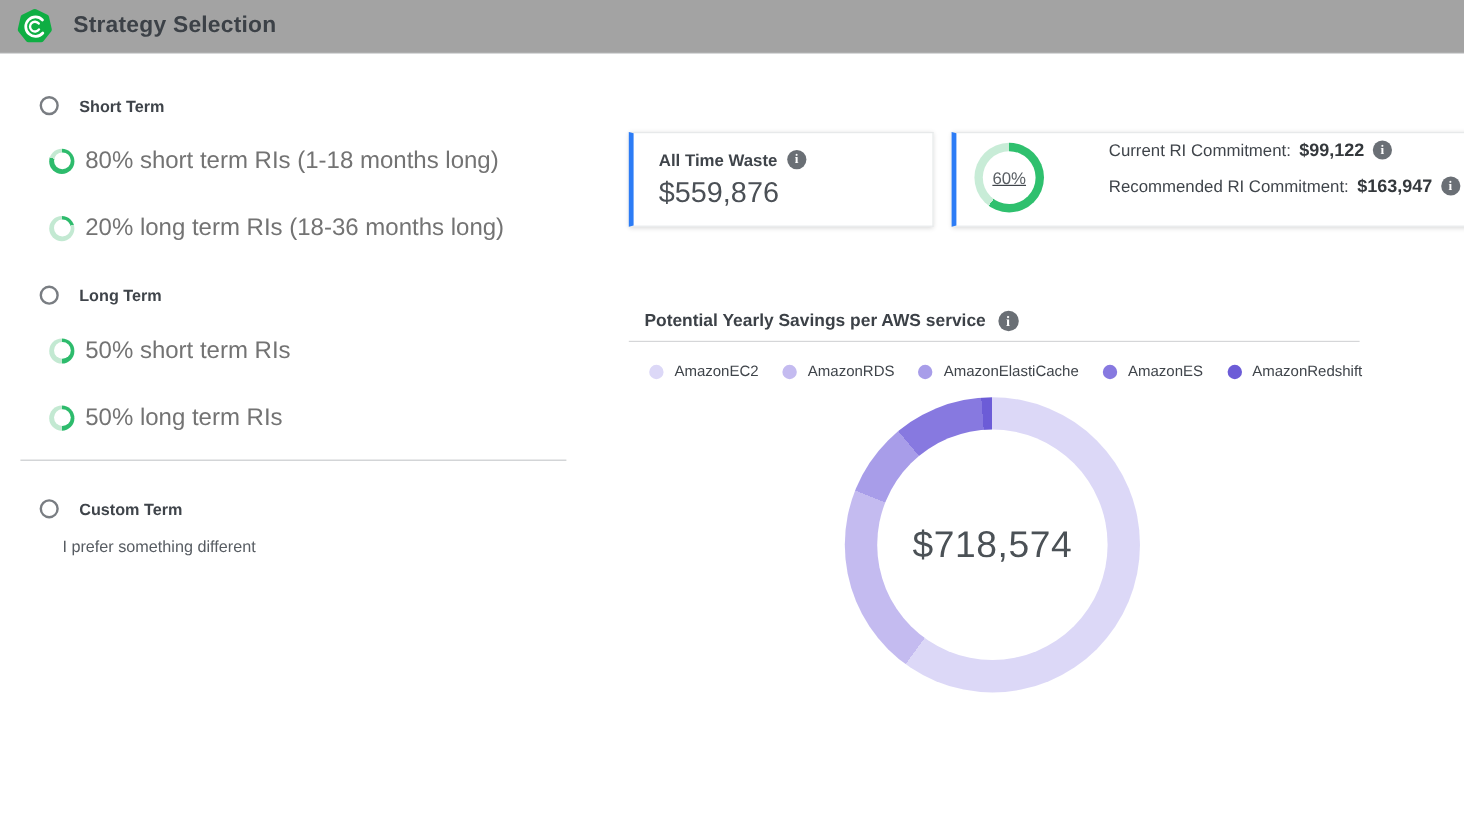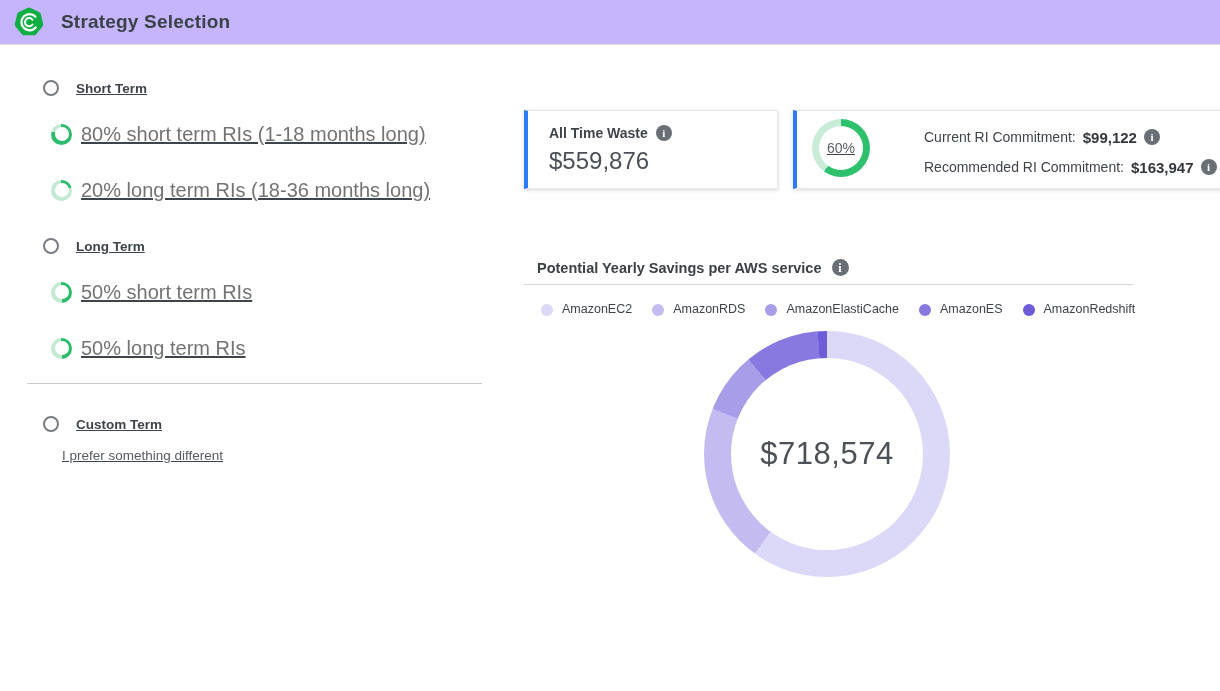--- a/index.html
+++ b/index.html
@@ -6,27 +6,27 @@
   html,body { margin:0; padding:0; }
   body {
     width:1220px; height:691px; overflow:hidden; background:#fff;
     font-family:"Liberation Sans","DejaVu Sans",sans-serif;
     position:relative; color:#3f444a;
   }
   
   .header {
     position:absolute; left:0; top:0; width:1220px; height:45px;
     display:flex; align-items:center; gap:17px; padding-left:14px;
-    border-bottom:1px solid #d8d9da; background:#c4b5fd;
+    border-bottom:1px solid #d8d9da; background:#a3a3a3;
   }
   .logo { width:30px; height:30px; display:inline-flex; }
   .page-title { font-size:19px; font-weight:bold; color:#3c4147; margin:0; letter-spacing:.2px; }
 
   
-  .sidebar { position:absolute; left:25px; top:68px; width:457px;text-decoration:underline; }
+  .sidebar { position:absolute; left:15px; top:68px; width:457px; }
   .section { }
   .option-row { display:flex; align-items:center; gap:17px; height:24px; margin:0 0 22px 18px; cursor:pointer; }
   .section:first-child .option-row { margin-top:8px; }
   .radio {
     width:16px; height:16px; border:2px solid #797d82; border-radius:50%;
     flex:none; position:relative; background:#fff;
   }
   .radio.selected { border-color:#2c7cf6; }
   .radio.selected::after { content:''; position:absolute; inset:2px; border-radius:50%; background:#2c7cf6; }
   .option-label { font-size:13.5px; font-weight:bold; color:#3f444a; }
@@ -60,21 +60,21 @@
   .card-label-row { display:flex; align-items:center; gap:8px; }
   .card-label { font-size:14px; font-weight:bold; color:#3f444a; }
   .card-value { font-size:24px; color:#4b5056; margin-top:6px; }
   .commitment-card { left:793px; width:450px; }
   .gauge {
     position:absolute; left:15px; top:8px; width:58px; height:58px; border-radius:50%;
     display:flex; align-items:center; justify-content:center;
   }
   .gauge::after { content:''; position:absolute; inset:7px; border-radius:50%; background:#fff; }
   .gauge-label { position:relative; z-index:1; font-size:14px; color:#5a5f64; }
-  .commit-lines { position:absolute; left:127px; top:16px; display:flex; flex-direction:column; gap:10px; }
+  .commit-lines { position:absolute; left:127px; top:4px; display:flex; flex-direction:column; gap:10px; }
   .commit-line { display:flex; align-items:center; gap:7px; height:20px; }
   .cl-label { font-size:14px; color:#3f444a; }
   .cl-value { font-size:15px; font-weight:bold; color:#34383c; }
 
   .info-icon {
     width:16px; height:16px; border-radius:50%; background:#6a6f75; flex:none;
     color:#fff; font-family:"Liberation Serif","DejaVu Serif",serif; font-weight:bold;
     font-size:11px; display:inline-flex; align-items:center; justify-content:center;
     cursor:pointer; line-height:1;
   }

